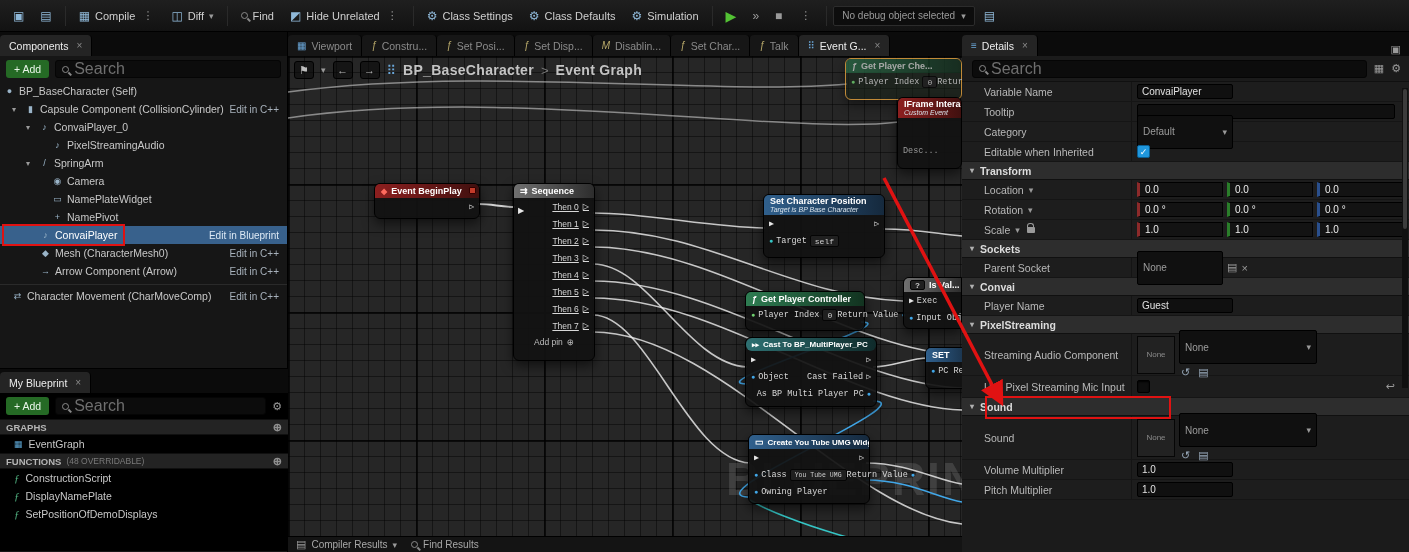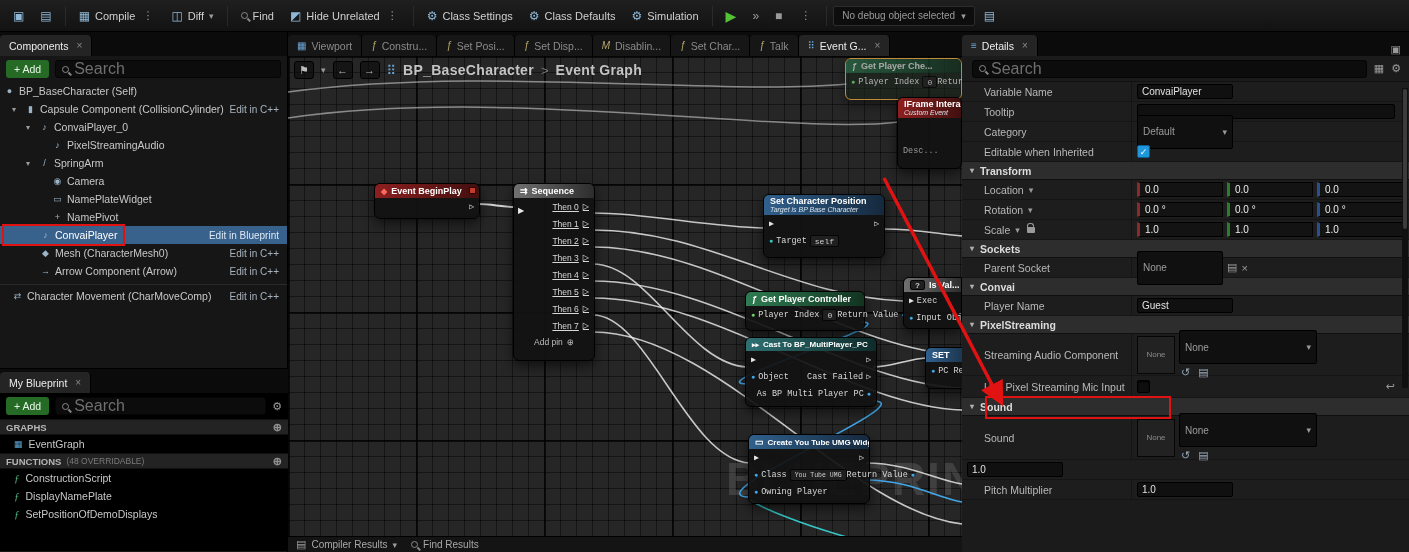--- a/index.html
+++ b/index.html
@@ -94,21 +94,21 @@
     box-shadow:0 5px 12px rgba(0,0,0,0.55); z-index:3; font-size:8.5px; color:#d8d8d8; }
   .nh { padding:2px 6px; border-radius:5px 5px 0 0; color:#fff; font-weight:bold; font-size:9px;
     white-space:nowrap; overflow:hidden; display:flex; align-items:center; gap:4px; }
   .nh2 { padding:1px 6px 2px 6px; border-radius:5px 5px 0 0; color:#fff; white-space:nowrap; overflow:hidden; }
   .nh2 .t { font-weight:bold; font-size:9px; display:block; }
   .nh2 .st { font-style:italic; font-size:7px; color:#d8e2ea; display:block; }
   .h-event { background:linear-gradient(90deg,#8d1f1f,#40100f); }
   .h-seq   { background:linear-gradient(90deg,#707070,#2d2d2d); }
   .h-func  { background:linear-gradient(90deg,#30608d,#15293d); }
   .h-pure  { background:linear-gradient(90deg,#2e7d52,#123320); }
-  .h-cast  { background:linear-gradient(90deg,#2e7072,#0f2b2b); }
+  .h-cast  { background:linear-gradient(90deg,#2e7072,#0f2b2b);border-radius:6px; }
   .nrow { display:flex; align-items:center; justify-content:space-between; padding:0 5px; height:17px; }
   .nrow .l, .nrow .r { display:flex; align-items:center; gap:3px; white-space:nowrap;font-family:Liberation Mono, monospace; }
   .pin { color:#e8e8e8; font-size:8px; }
   .dot { font-size:7px; }
   .dot.blue { color:#41a7e8; } .dot.green { color:#6fd06f; } .dot.cyan { color:#35c5c5; }
   .valbox { background:#202020; border:1px solid #050505; border-radius:2px; padding:0 4px;
     font-size:8px; color:#cfcfcf; height:12px; line-height:11px; }
   .seqrow { display:flex; align-items:center; justify-content:flex-end; gap:4px; padding:0 5px; height:17px;text-decoration:underline; }
   .addpin { display:flex; align-items:center; justify-content:center; gap:4px; height:16px; color:#bdbdbd; }
   .badge { position:absolute; right:3px; top:3px; width:7px; height:7px; background:#c33b2a;
@@ -826,20 +826,23 @@
           <span class="caret">▾</span>
         </div>
         <div class="asseticons">
           <span>↺</span>
           <span>▤</span>
         </div>
       </div>
     </div>
   </div>
   <div class="prow">
+    <div class="plabel">
+        <span>Volume Multiplier</span>
+      </div>
     <div class="pval">
         <input class="tin" style="width: 96px;" value="1.0">
       </div>
   </div>
   <div class="prow">
     <div class="plabel">
         <span>Pitch Multiplier</span>
       </div>
     <div class="pval">
         <input class="tin" style="width: 96px;" value="1.0">

